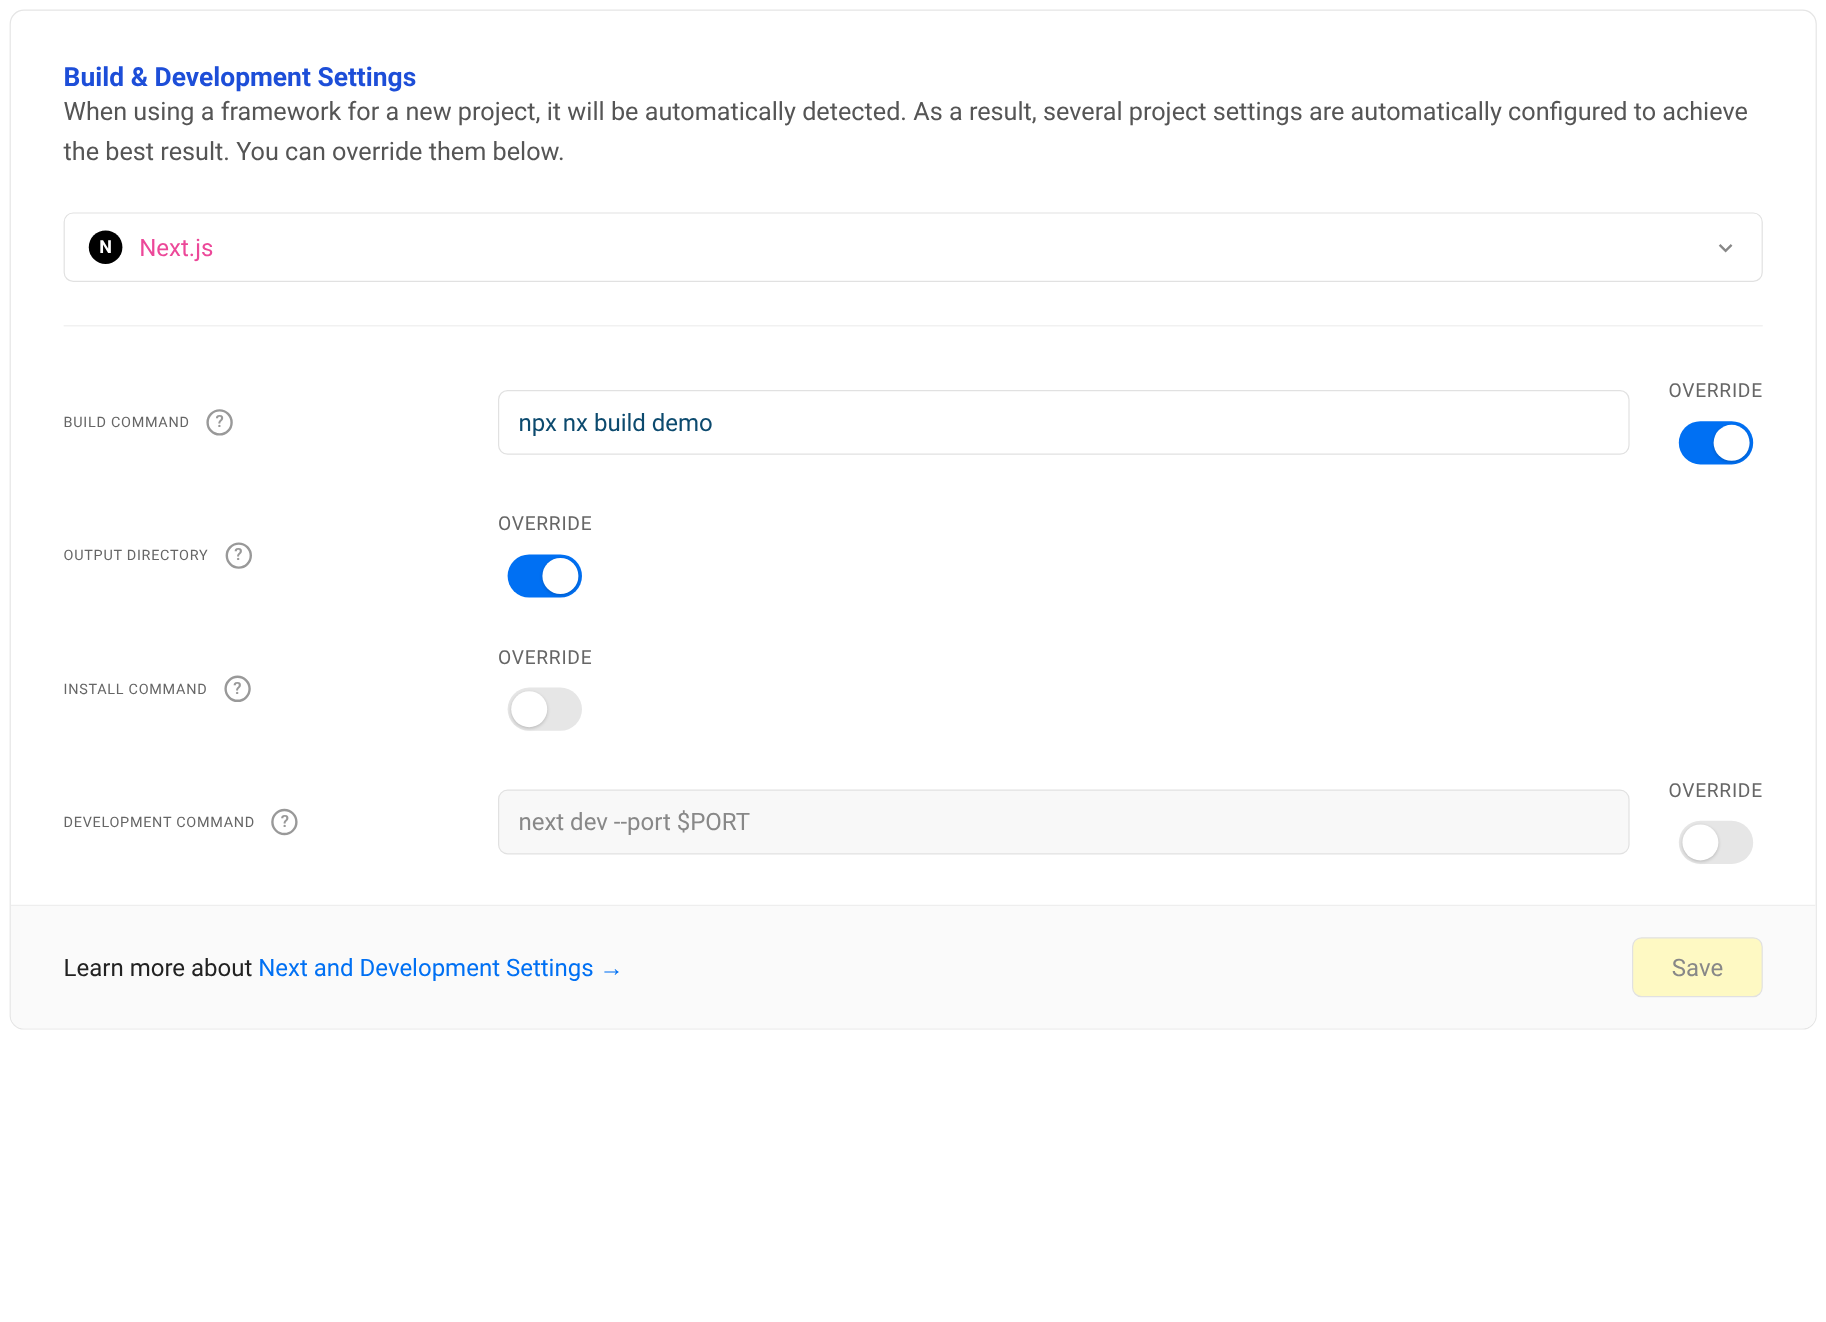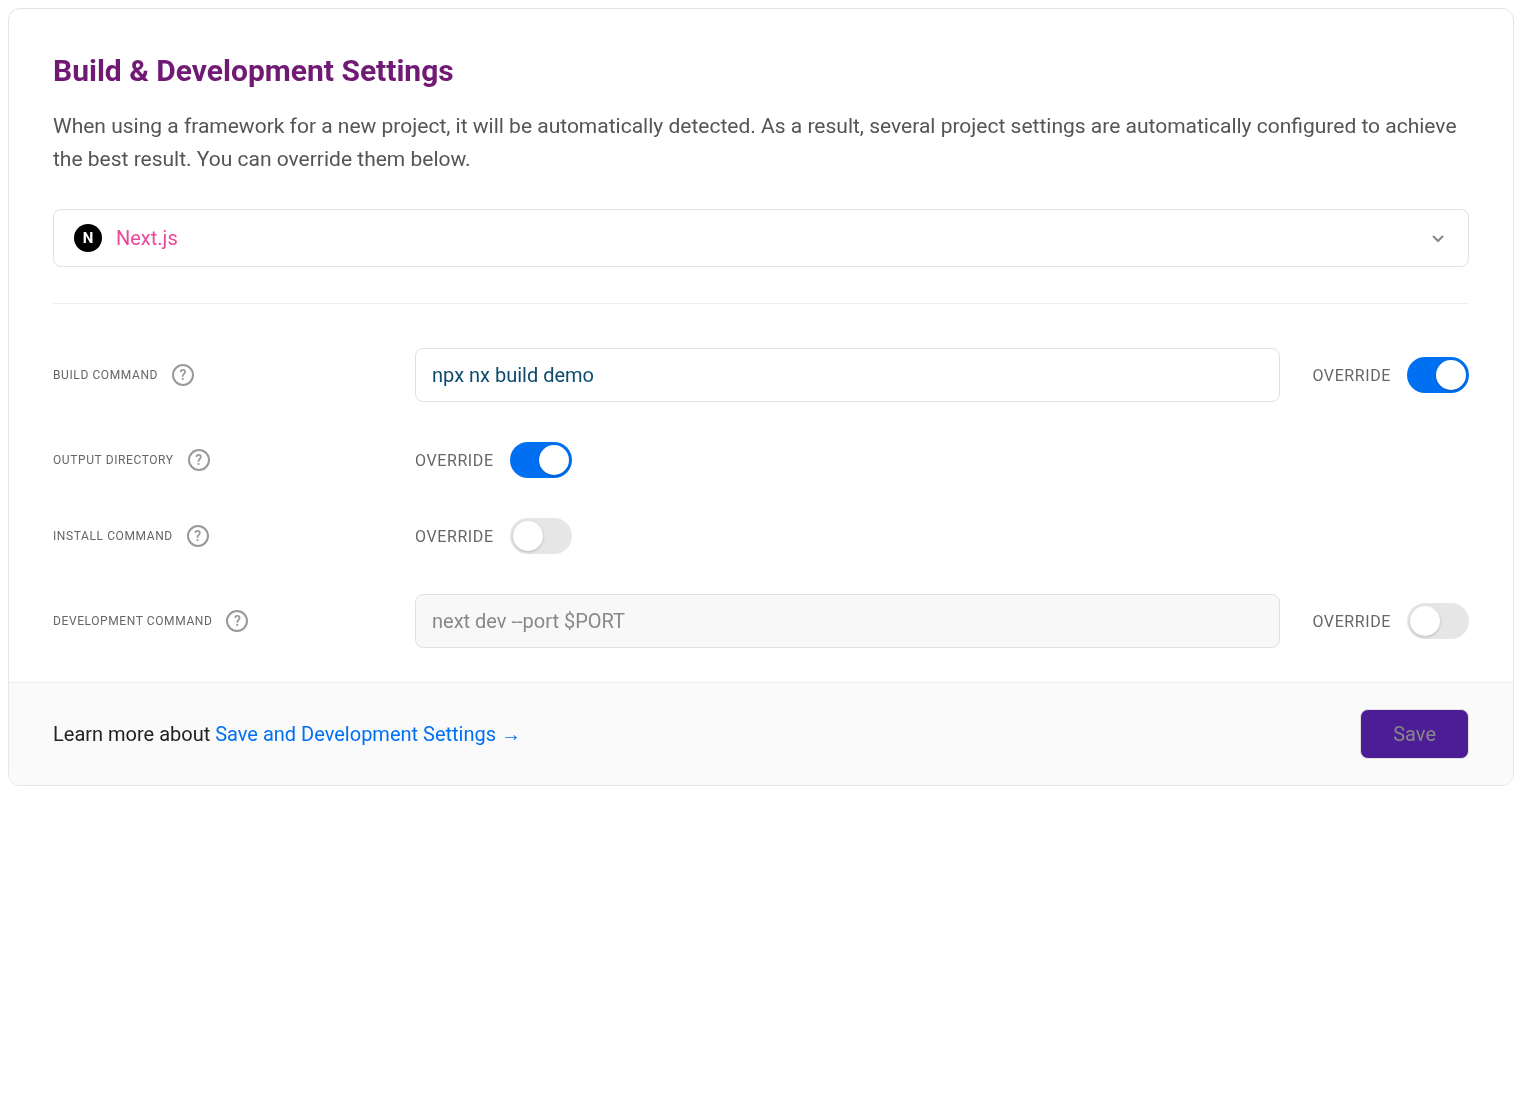--- a/index.html
+++ b/index.html
@@ -11,24 +11,23 @@
   .card {
     border: 1px solid #e5e5e5;
     border-radius: 12px;
     overflow: hidden;
     background: #fff;
   }
   .card-body {
     padding: 44px 44px 34px 44px;
   }
   .title {
-    font-size: 30px;
+    font-size: 22px;
     font-weight: 700;
-    color: #701a75;
-    margin-bottom: 22px;
+    color: #1d4ed8;
   }
   .description {
     font-size: 21px;
     line-height: 1.55;
     color: #555;
     margin-bottom: 34px;
   }
   .section-label {
     font-size: 16px;
     letter-spacing: 0.6px;
@@ -120,20 +119,21 @@
     color: #888;
   }
   .text-input::placeholder {
     color: #888;
   }
   .override-group {
     display: flex;
     align-items: center;
     gap: 16px;
     flex-shrink: 0;
+    flex-direction: column;
   }
   .override-label {
     font-size: 16px;
     letter-spacing: 0.6px;
     color: #666;
     text-transform: uppercase;
   }
   .toggle {
     position: relative;
     width: 62px;
@@ -169,21 +169,21 @@
     font-size: 20px;
     color: #222;
   }
   .footer-link {
     color: #0070f3;
     cursor: pointer;
   }
   .save-btn {
     font-size: 20px;
     color: #888;
-    background: #4c1d95;
+    background: #fef9c3;
     border: 1px solid #e1e1e1;
     border-radius: 8px;
     padding: 12px 32px;
     cursor: pointer;
     font-family: inherit;
   }
   .chevron {
     stroke: #888;
     stroke-width: 2;
     fill: none;
@@ -263,17 +263,17 @@
         <div class="toggle off">
             <div class="toggle-knob"></div>
           </div>
       </div>
     </div>
 
   </div>
 
   <div class="card-footer">
     <div class="footer-text">
-      <span>Learn more about </span><span class="footer-link"><span>Save and Development Settings </span><span>→</span></span>
+      <span>Learn more about </span><span class="footer-link"><span>Next and Development Settings </span><span>→</span></span>
     </div>
     <button class="save-btn">Save</button>
   </div>
 </div>
 
 </body></html>

